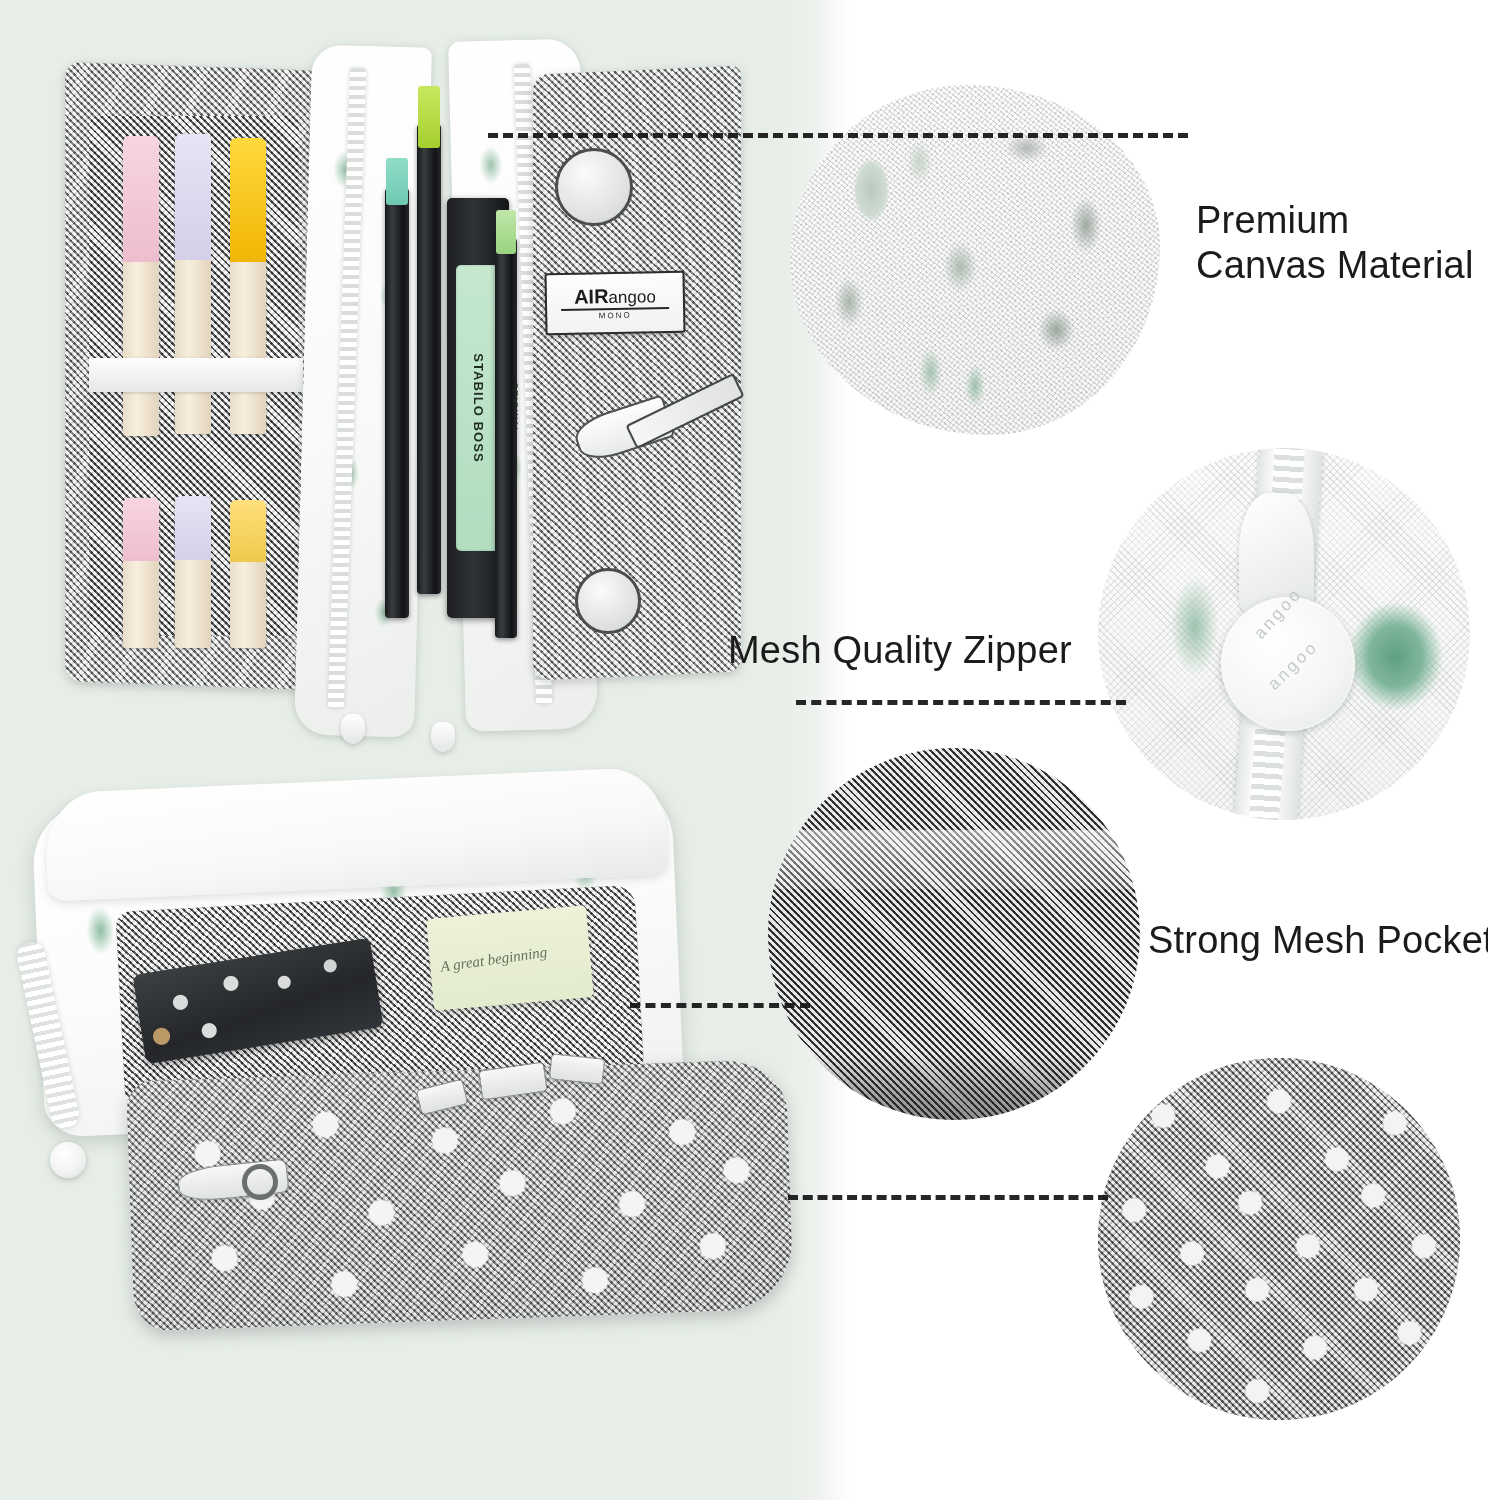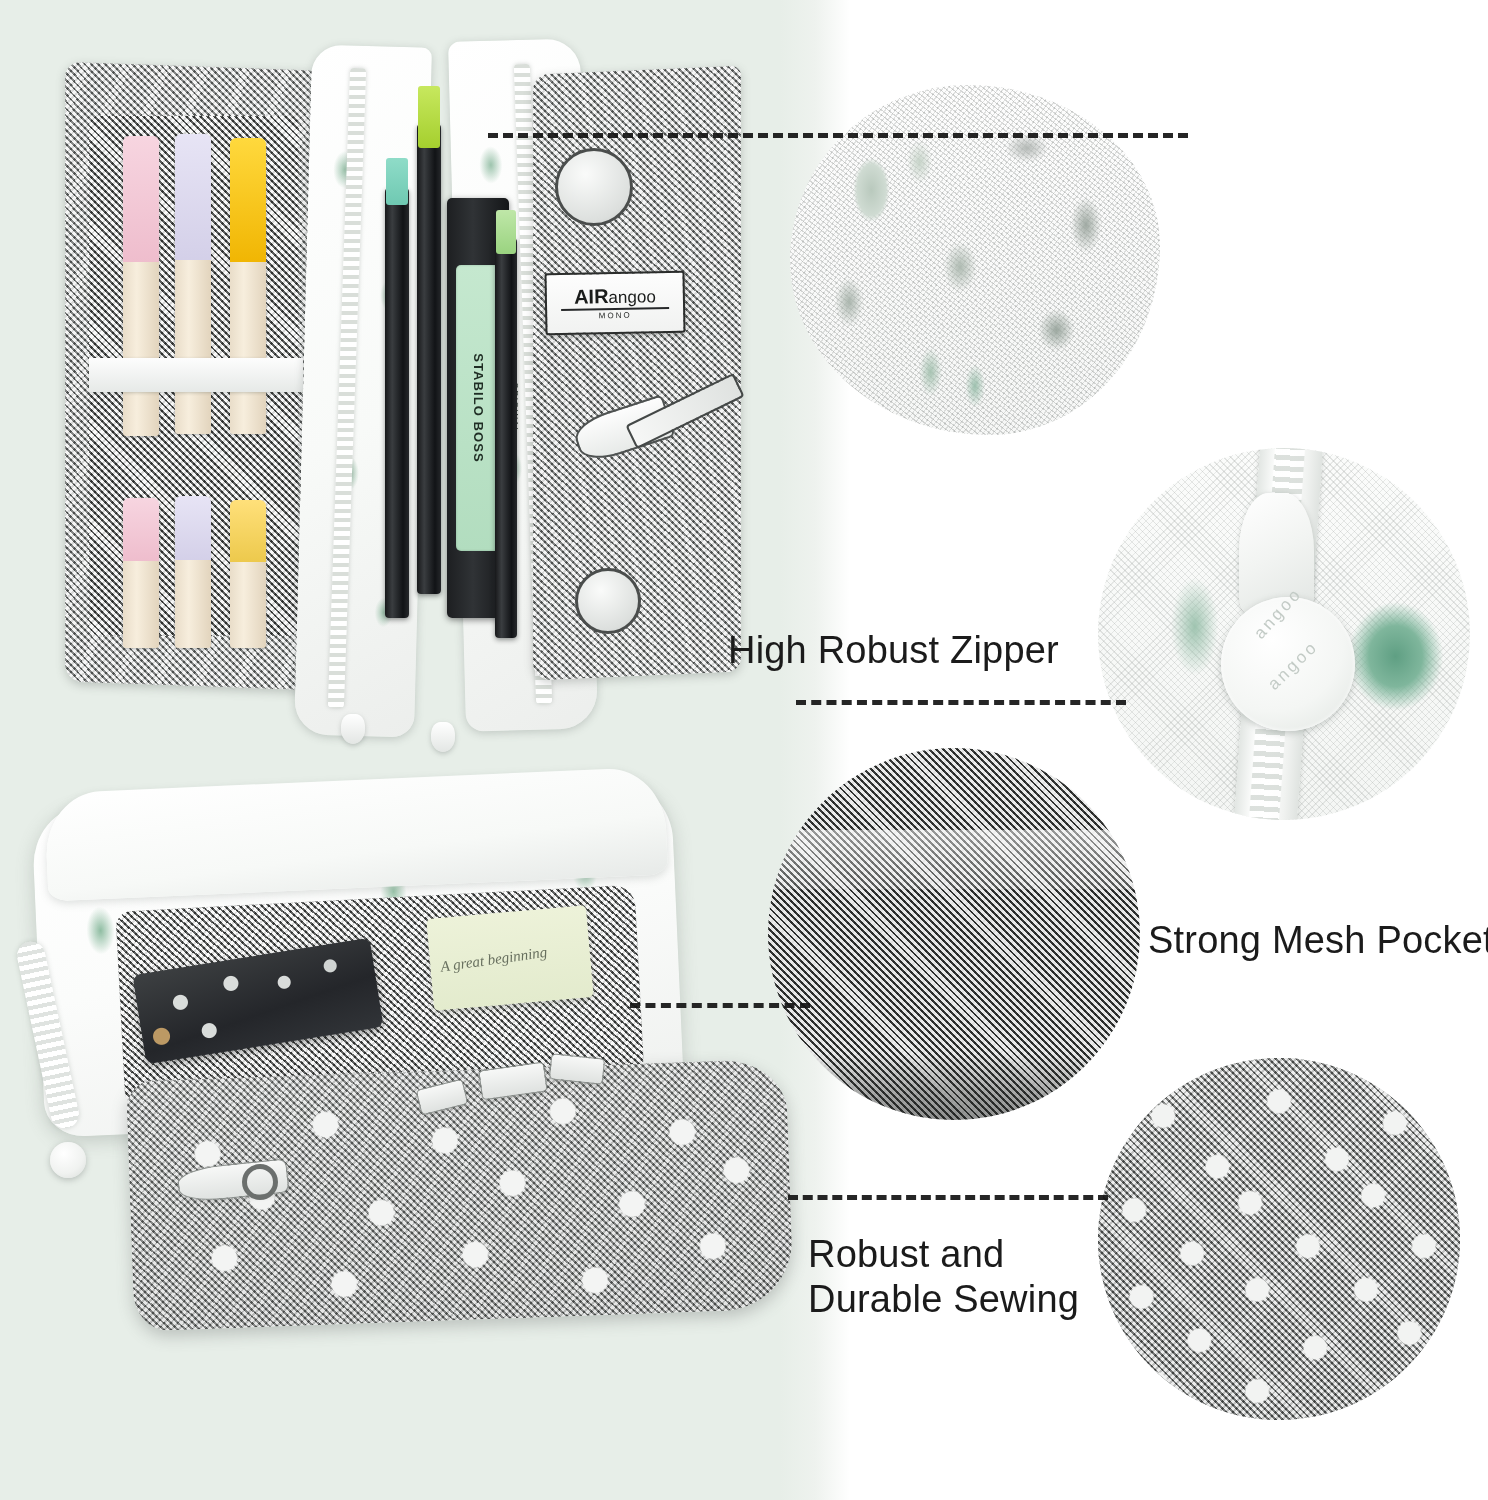--- a/index.html
+++ b/index.html
@@ -542,52 +542,52 @@
     <div class="pouch-pull"></div>
   </div>
 
   <div class="detail-circle" style="left:790px; top:85px; width:370px; height:350px;
               border-radius:48% 52% 46% 54% / 50% 46% 54% 50%;">
     <div class="canvas-tex"></div>
   </div>
 
   <div class="dashline" style="left:488px; top:133px; width:700px;"></div>
 
+  <div class="feature-label" style="left:1196px; top:198px; width:290px; font-size:38px;">Premium
+Canvas Material</div>
 
   <div class="detail-circle" style="left:1098px; top:448px; width:372px; height:372px;">
     <div class="zipper-tex">
       <div class="zip-tape"></div>
       <div class="zip-teeth"></div>
       <div class="zip-slider"></div>
       <div class="zip-pull">
         <div class="zip-brand">
           <span class="b1">angoo</span>
           <span class="b2">angoo</span>
         </div>
       </div>
     </div>
   </div>
 
   <div class="dashline" style="left:796px; top:700px; width:330px;"></div>
 
-  <div class="feature-label" style="left:728px; top:628px; width:420px; font-size:38px;">High Robust Zipper</div>
+  <div class="feature-label" style="left:728px; top:628px; width:420px; font-size:38px;">Mesh Quality Zipper</div>
 
   <div class="detail-circle" style="left:768px; top:748px; width:372px; height:372px;">
     <div class="mesh-tex">
       <div class="mesh-band"></div>
       <div class="mesh-bottom"></div>
     </div>
   </div>
 
   <div class="dashline" style="left:630px; top:1003px; width:180px;"></div>
 
   <div class="feature-label" style="left:1148px; top:918px; width:360px; font-size:38px;">Strong Mesh Pocket</div>
 
   <div class="detail-circle" style="left:1098px; top:1058px; width:362px; height:362px;">
     <div class="dots-tex"></div>
   </div>
 
   <div class="dashline" style="left:788px; top:1195px; width:320px;"></div>
 
-  <div class="feature-label" style="left:808px; top:1232px; width:340px; font-size:38px;">Robust and
-Durable Sewing</div>
 
 </div>
 
 </body></html>

